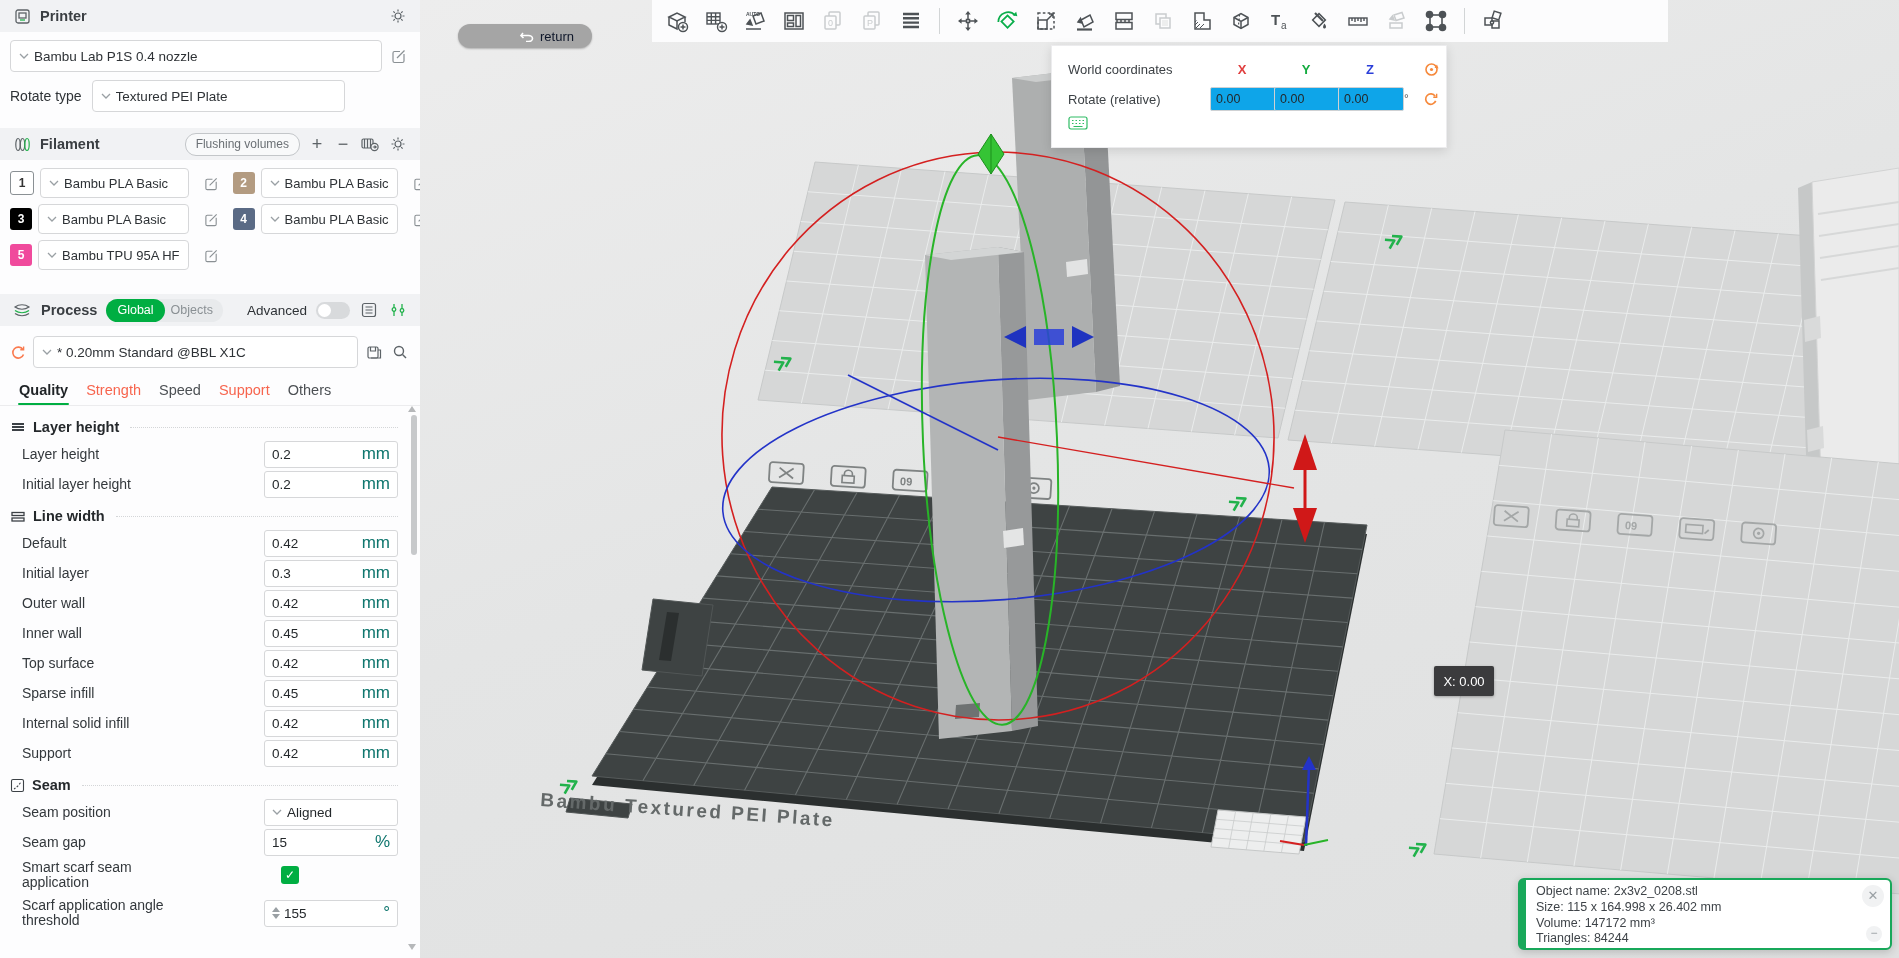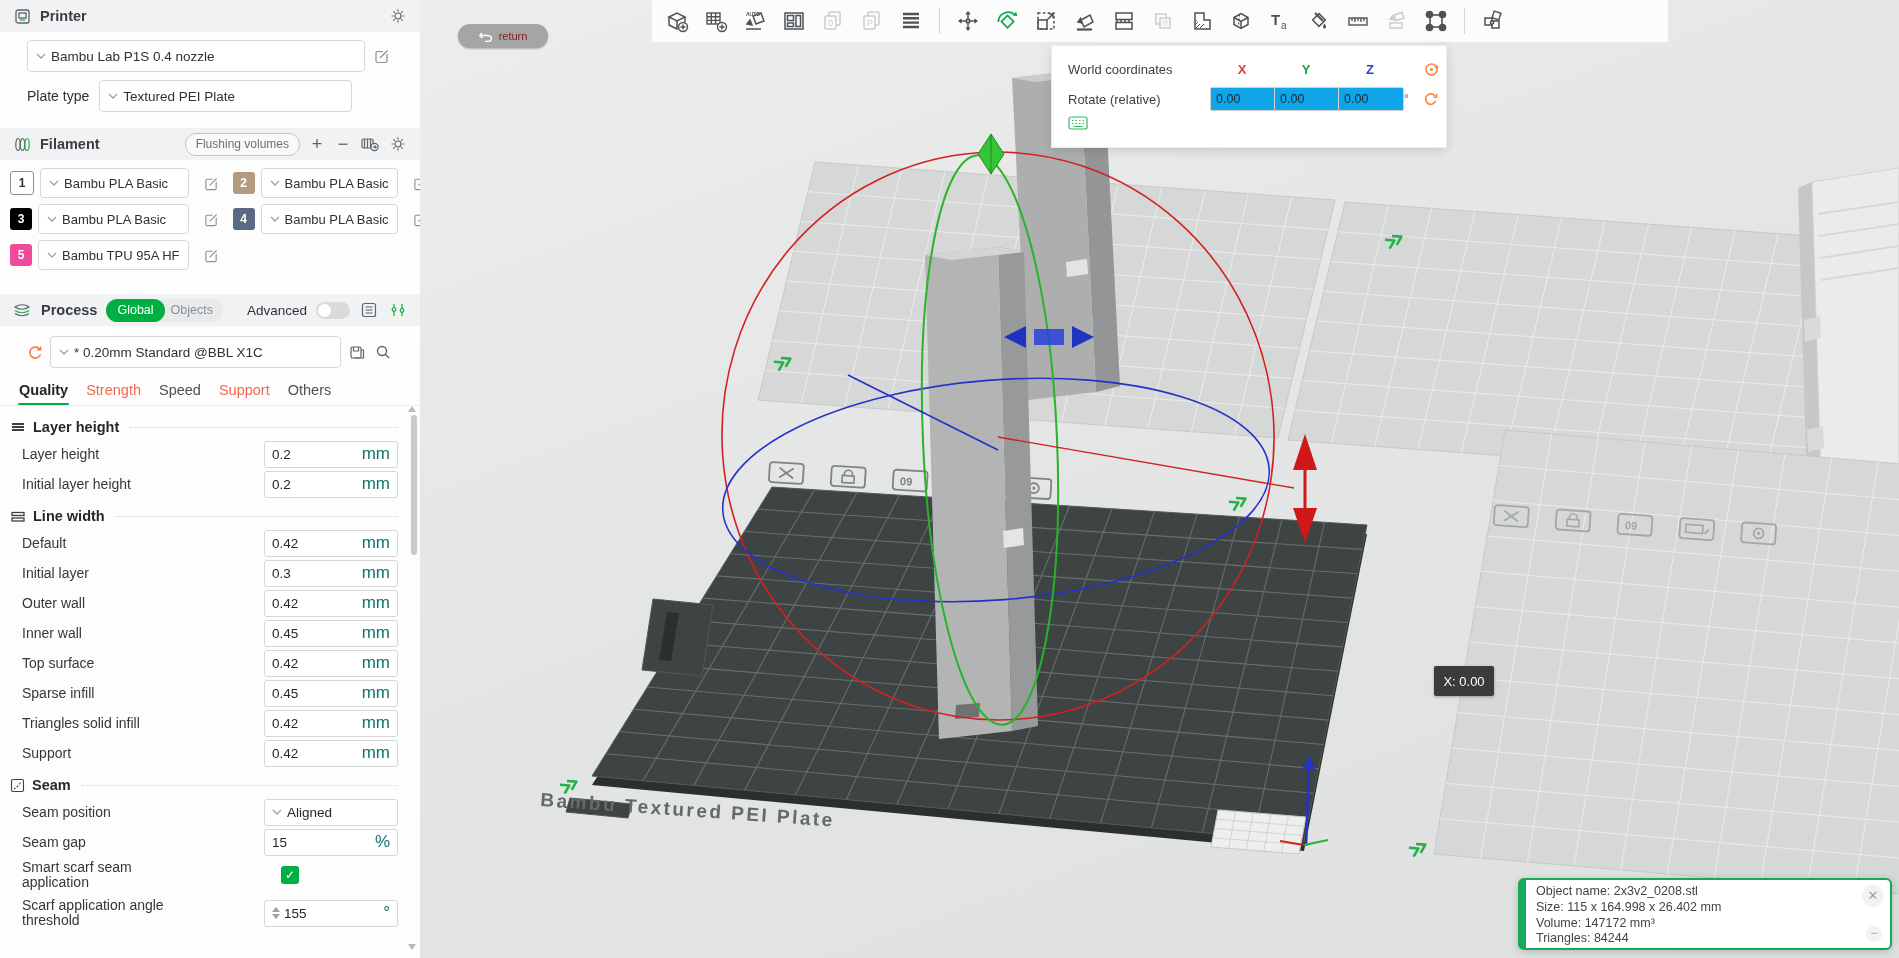--- a/index.html
+++ b/index.html
@@ -6,21 +6,21 @@
     -webkit-font-smoothing:antialiased;}
   #app{position:relative;width:1899px;height:958px;overflow:hidden;background:#e4e5e5;}
 
   
   #sidebar{position:absolute;left:0;top:0;width:420px;height:958px;background:#fdfdfe;
     border-right:1px solid #d6d7d9;overflow:hidden;font-size:14px;color:#333;}
   .sec-head{height:32px;background:#f1f2f4;display:flex;align-items:center;gap:8px;padding:0 12px;}
   .sec-title{font-size:14.5px;font-weight:bold;color:#3a3e42;}
   .spacer{flex:1;}
   .hicon{width:20px;height:20px;display:flex;align-items:center;justify-content:center;color:#5d6367;}
-  .row{display:flex;align-items:center;padding:0 27px;}
+  .row{display:flex;align-items:center;padding:0 10px;}
   .dd{height:30px;background:#fff;border:1px solid #d6d7d9;border-radius:4px;display:flex;
     align-items:center;gap:5px;padding:0 8px;font-size:13.5px;color:#2e3236;flex:1;min-width:0;}
   .dd .txt{white-space:nowrap;overflow:hidden;}
   .chev{flex:0 0 auto;display:flex;}
   .editbtn{width:22px;height:22px;margin-left:6px;display:flex;align-items:center;justify-content:center;color:#8a9094;}
   .lbl{font-size:14px;color:#2e3236;}
   .pill-btn{border:1px solid #c3c6c9;border-radius:11px;height:21px;display:flex;align-items:center;
     padding:0 10px;font-size:12px;color:#6b7square075;color:#6b7075;background:#f8f9fa;}
   .pm{font-size:18px;color:#5d6367;width:18px;text-align:center;line-height:18px;}
   .fil-grid{display:grid;grid-template-columns:1fr 1fr;gap:6px 10px;padding:8px 10px 0 10px;}
@@ -62,22 +62,22 @@
   #scroll-thumb{position:absolute;right:3px;top:415px;width:6px;height:140px;border-radius:3px;background:#c7c9cb;}
   .scroll-arr{position:absolute;right:4px;width:0;height:0;border-left:4px solid transparent;border-right:4px solid transparent;}
   #scroll-up{top:406px;border-bottom:6px solid #b6b8ba;}
   #scroll-dn{top:944px;border-top:6px solid #b6b8ba;}
 
   
   #viewport{position:absolute;left:420px;top:0;width:1479px;height:958px;
     background:linear-gradient(160deg,#ededed 0%,#e4e5e5 45%,#dfe0e0 100%);}
   #scene{position:absolute;left:0;top:0;}
   #return-btn{position:absolute;left:38px;top:24px;width:90px;height:24px;border-radius:12px;
-    background:#a5a5a5;color:#7f1d1d;display:flex;align-items:center;justify-content:center;gap:6px;
-    font-size:11px;box-shadow:0 1px 2px rgba(0,0,0,.25);}
+    background:#a5a5a5;color:#0f172a;display:flex;align-items:center;justify-content:center;gap:6px;
+    font-size:13px;box-shadow:0 1px 2px rgba(0,0,0,.25);padding-left:44px;}
   #toolbar{position:absolute;left:232px;top:0;width:1016px;height:42px;background:#fcfcfd;
     display:flex;align-items:center;gap:9px;padding:0 10px;box-sizing:border-box;}
   .ti{width:30px;height:30px;display:flex;align-items:center;justify-content:center;color:#4d5256;border-radius:4px;}
   .ti.dis{color:#c9ccce;}
   .ti.act{color:#0aae4b;}
   .tdiv{width:1px;height:26px;background:#d2d5d6;margin:0 4px;}
 
   #rotate-popup{position:absolute;left:631px;top:45px;width:396px;height:103px;background:#fff;
     border:1px solid #ececee;box-shadow:0 3px 10px rgba(0,0,0,.12);box-sizing:border-box;
     padding:10px 14px 6px 16px;font-size:13px;color:#3c4145;}
@@ -138,21 +138,21 @@
       </div>
       <span class="editbtn">
         <svg width="16" height="16" viewBox="0 0 16 16" fill="none" stroke="#8a9094" stroke-width="1.2">
           <path d="M13 6v7a1.5 1.5 0 0 1-1.5 1.5h-8A1.5 1.5 0 0 1 2 13V5a1.5 1.5 0 0 1 1.5-1.5H9"></path>
             <path d="M6 10l7.5-7.5"></path>
         </svg>
         </span>
     </div>
 
     <div class="row" style="margin-top:8px;gap:10px;">
-      <span class="lbl">Plate type</span>
+      <span class="lbl">Rotate type</span>
       <div class="dd" style="max-width:235px;">
         <span class="chev">
             <svg width="10" height="6" viewBox="0 0 10 6">
               <path d="M1 1l4 4 4-4" stroke="#9aa0a4" fill="none" stroke-width="1.3"></path>
             </svg>
           </span>
         <span class="txt">Textured PEI Plate</span>
       </div>
     </div>
 
@@ -416,21 +416,21 @@
           </span>
       </div>
       <div class="srow">
         <span class="slabel">Sparse infill</span>
         <span class="sinput">
           <span class="sval">0.45</span>
           <span class="sunit">mm</span>
           </span>
       </div>
       <div class="srow">
-        <span class="slabel">Triangles solid infill</span>
+        <span class="slabel">Internal solid infill</span>
         <span class="sinput">
           <span class="sval">0.42</span>
           <span class="sunit">mm</span>
           </span>
       </div>
       <div class="srow">
         <span class="slabel">Support</span>
         <span class="sinput">
           <span class="sval">0.42</span>
           <span class="sunit">mm</span>

